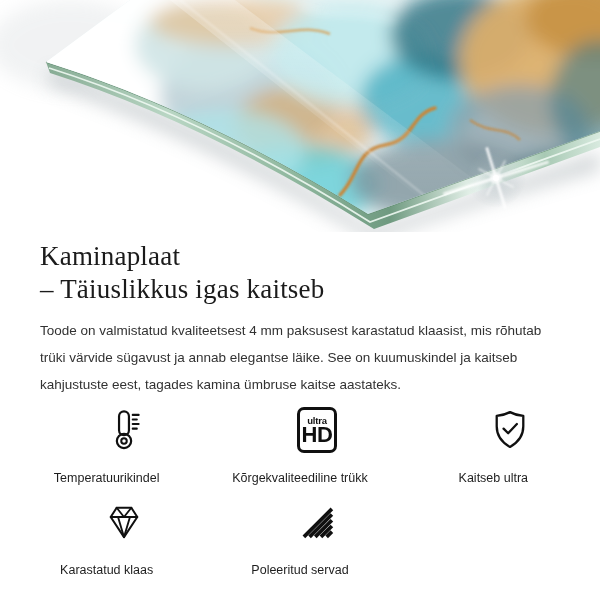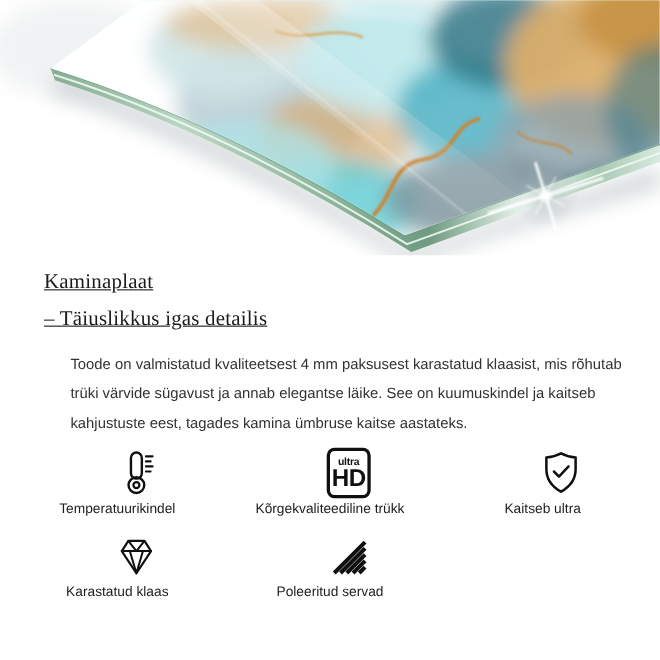--- a/index.html
+++ b/index.html
@@ -3,26 +3,26 @@
 <meta charset="utf-8">
 <style>
   html,body{margin:0;padding:0;background:#ffffff;}
   .page{position:relative;width:600px;height:600px;background:#ffffff;overflow:hidden;
         font-family:"Liberation Sans","DejaVu Sans",sans-serif;color:#2e2e2e;}
   .hero{position:absolute;top:0;left:0;width:600px;height:232px;}
   .hero svg{display:block;}
   .content{position:absolute;top:232px;left:0;width:600px;}
   .heading{margin:8px 40px 0 40px;
            font-family:"Liberation Serif","DejaVu Serif",serif;
-           font-size:19px;line-height:33px;color:#1b1b1b;font-weight:400;letter-spacing:.2px;text-decoration:underline;}
-  .desc{margin:11px 40px 0 64px;width:528px;font-size:13.5px;line-height:27px;color:#323232;}
+           font-size:27px;line-height:33px;color:#1b1b1b;font-weight:400;letter-spacing:.2px;}
+  .desc{margin:11px 40px 0 40px;width:528px;font-size:13.5px;line-height:27px;color:#323232;}
   .features{margin:14px 10px 0 10px;display:grid;grid-template-columns:repeat(3,1fr);row-gap:18px;}
   .feature{display:flex;flex-direction:column;align-items:center;}
   .icon-box{height:35px;display:flex;align-items:center;justify-content:center;padding-left:34px;}
-  .feature-label{margin-top:8px;font-size:12.5px;color:#1d1d1d;text-align:center;line-height:15px;}
+  .feature-label{margin-top:24px;font-size:12.5px;color:#1d1d1d;text-align:center;line-height:15px;}
   .uhd-box{width:34px;height:40px;border:3px solid #101010;border-radius:7px;
            display:flex;flex-direction:column;align-items:center;justify-content:center;
            color:#101010;font-weight:bold;}
   .uhd-top{font-size:9.5px;line-height:10px;letter-spacing:-.2px;}
   .uhd-bottom{font-size:22px;line-height:17px;letter-spacing:-.5px;}
   .ico{stroke:#101010;fill:none;stroke-width:2.5;stroke-linecap:round;stroke-linejoin:round;}
 </style>
 </head>
 <body>
 <div class="page">
@@ -115,21 +115,21 @@
         </g>
         <circle r="6" fill="#ffffff" opacity="0.6" filter="url(#blur1)"></circle>
         <circle r="3" fill="#ffffff"></circle>
       </g>
     </svg>
   </div>
 
   <div class="content">
     <h1 class="heading">
       <span>Kaminaplaat</span><br>
-      <span>– Täiuslikkus igas detailis</span>
+      <span>– Täiuslikkus igas kaitseb</span>
     </h1>
 
     <p class="desc">Toode on valmistatud kvaliteetsest 4 mm paksusest karastatud klaasist, mis rõhutab trüki värvide sügavust ja annab elegantse läike. See on kuumuskindel ja kaitseb kahjustuste eest, tagades kamina ümbruse kaitse aastateks.</p>
 
     <div class="features">
 
       <div class="feature">
         <div class="icon-box">
           <svg width="44" height="46" viewBox="0 0 48 48" class="ico">
             <rect x="18.6" y="3.6" width="10.8" height="26" rx="5.4" stroke-width="2.4"></rect>

